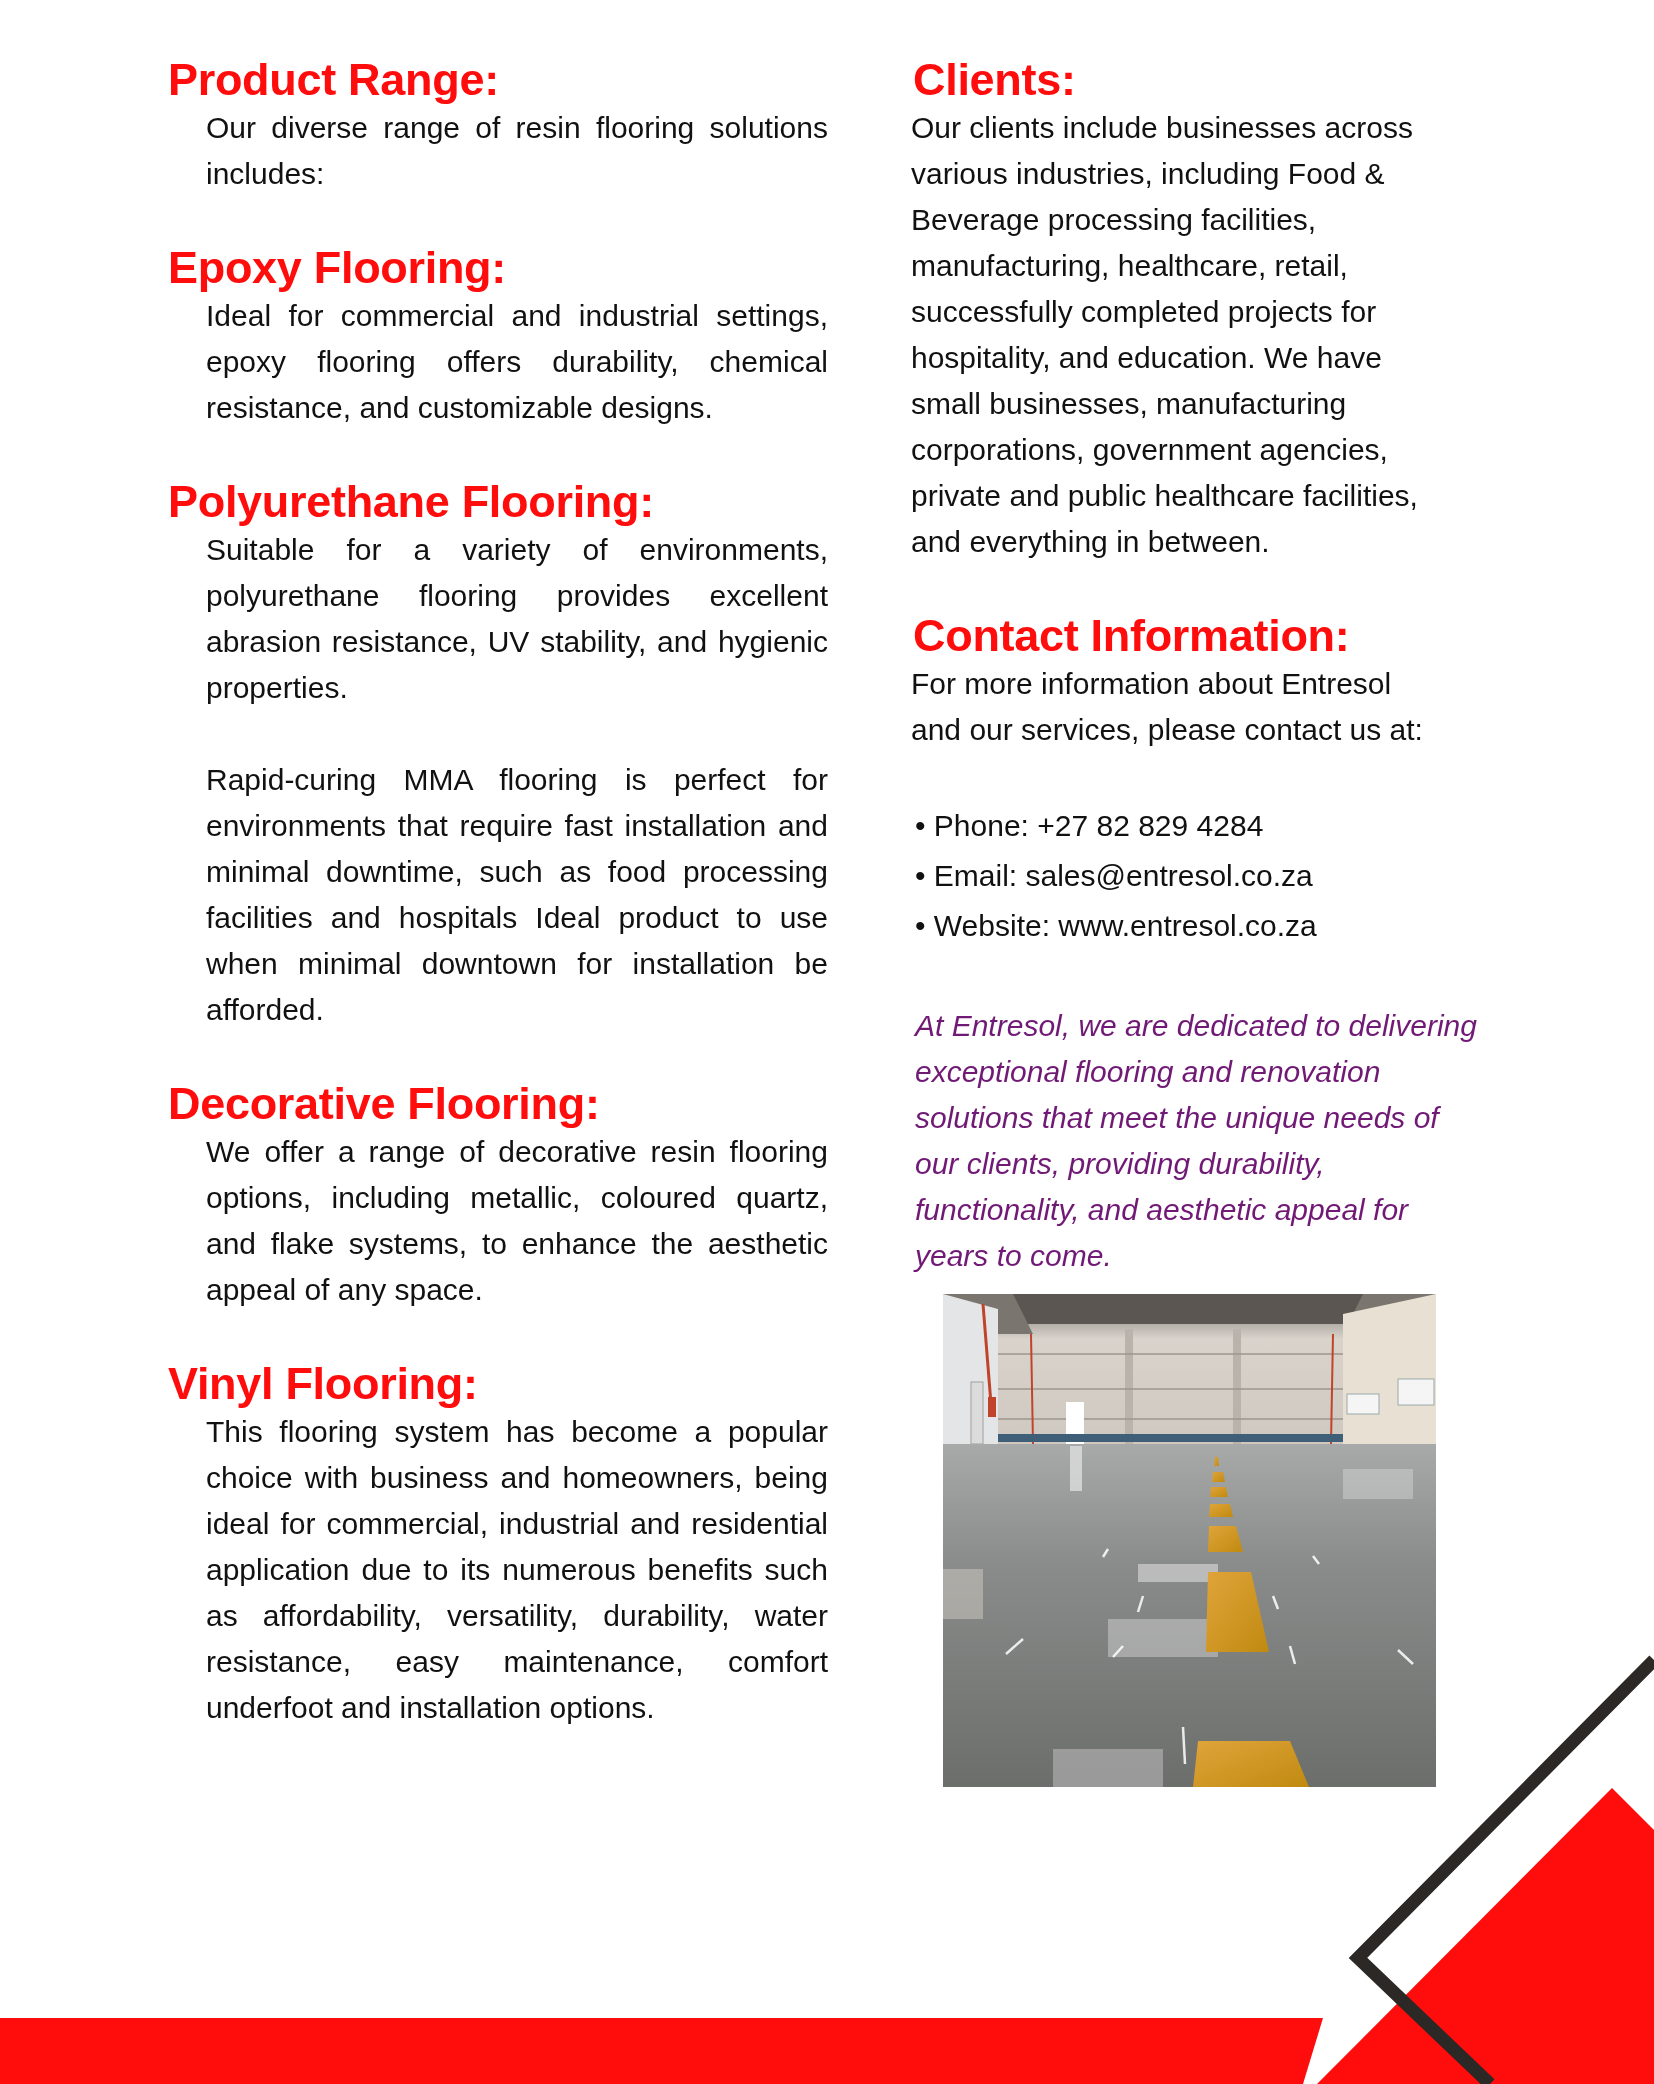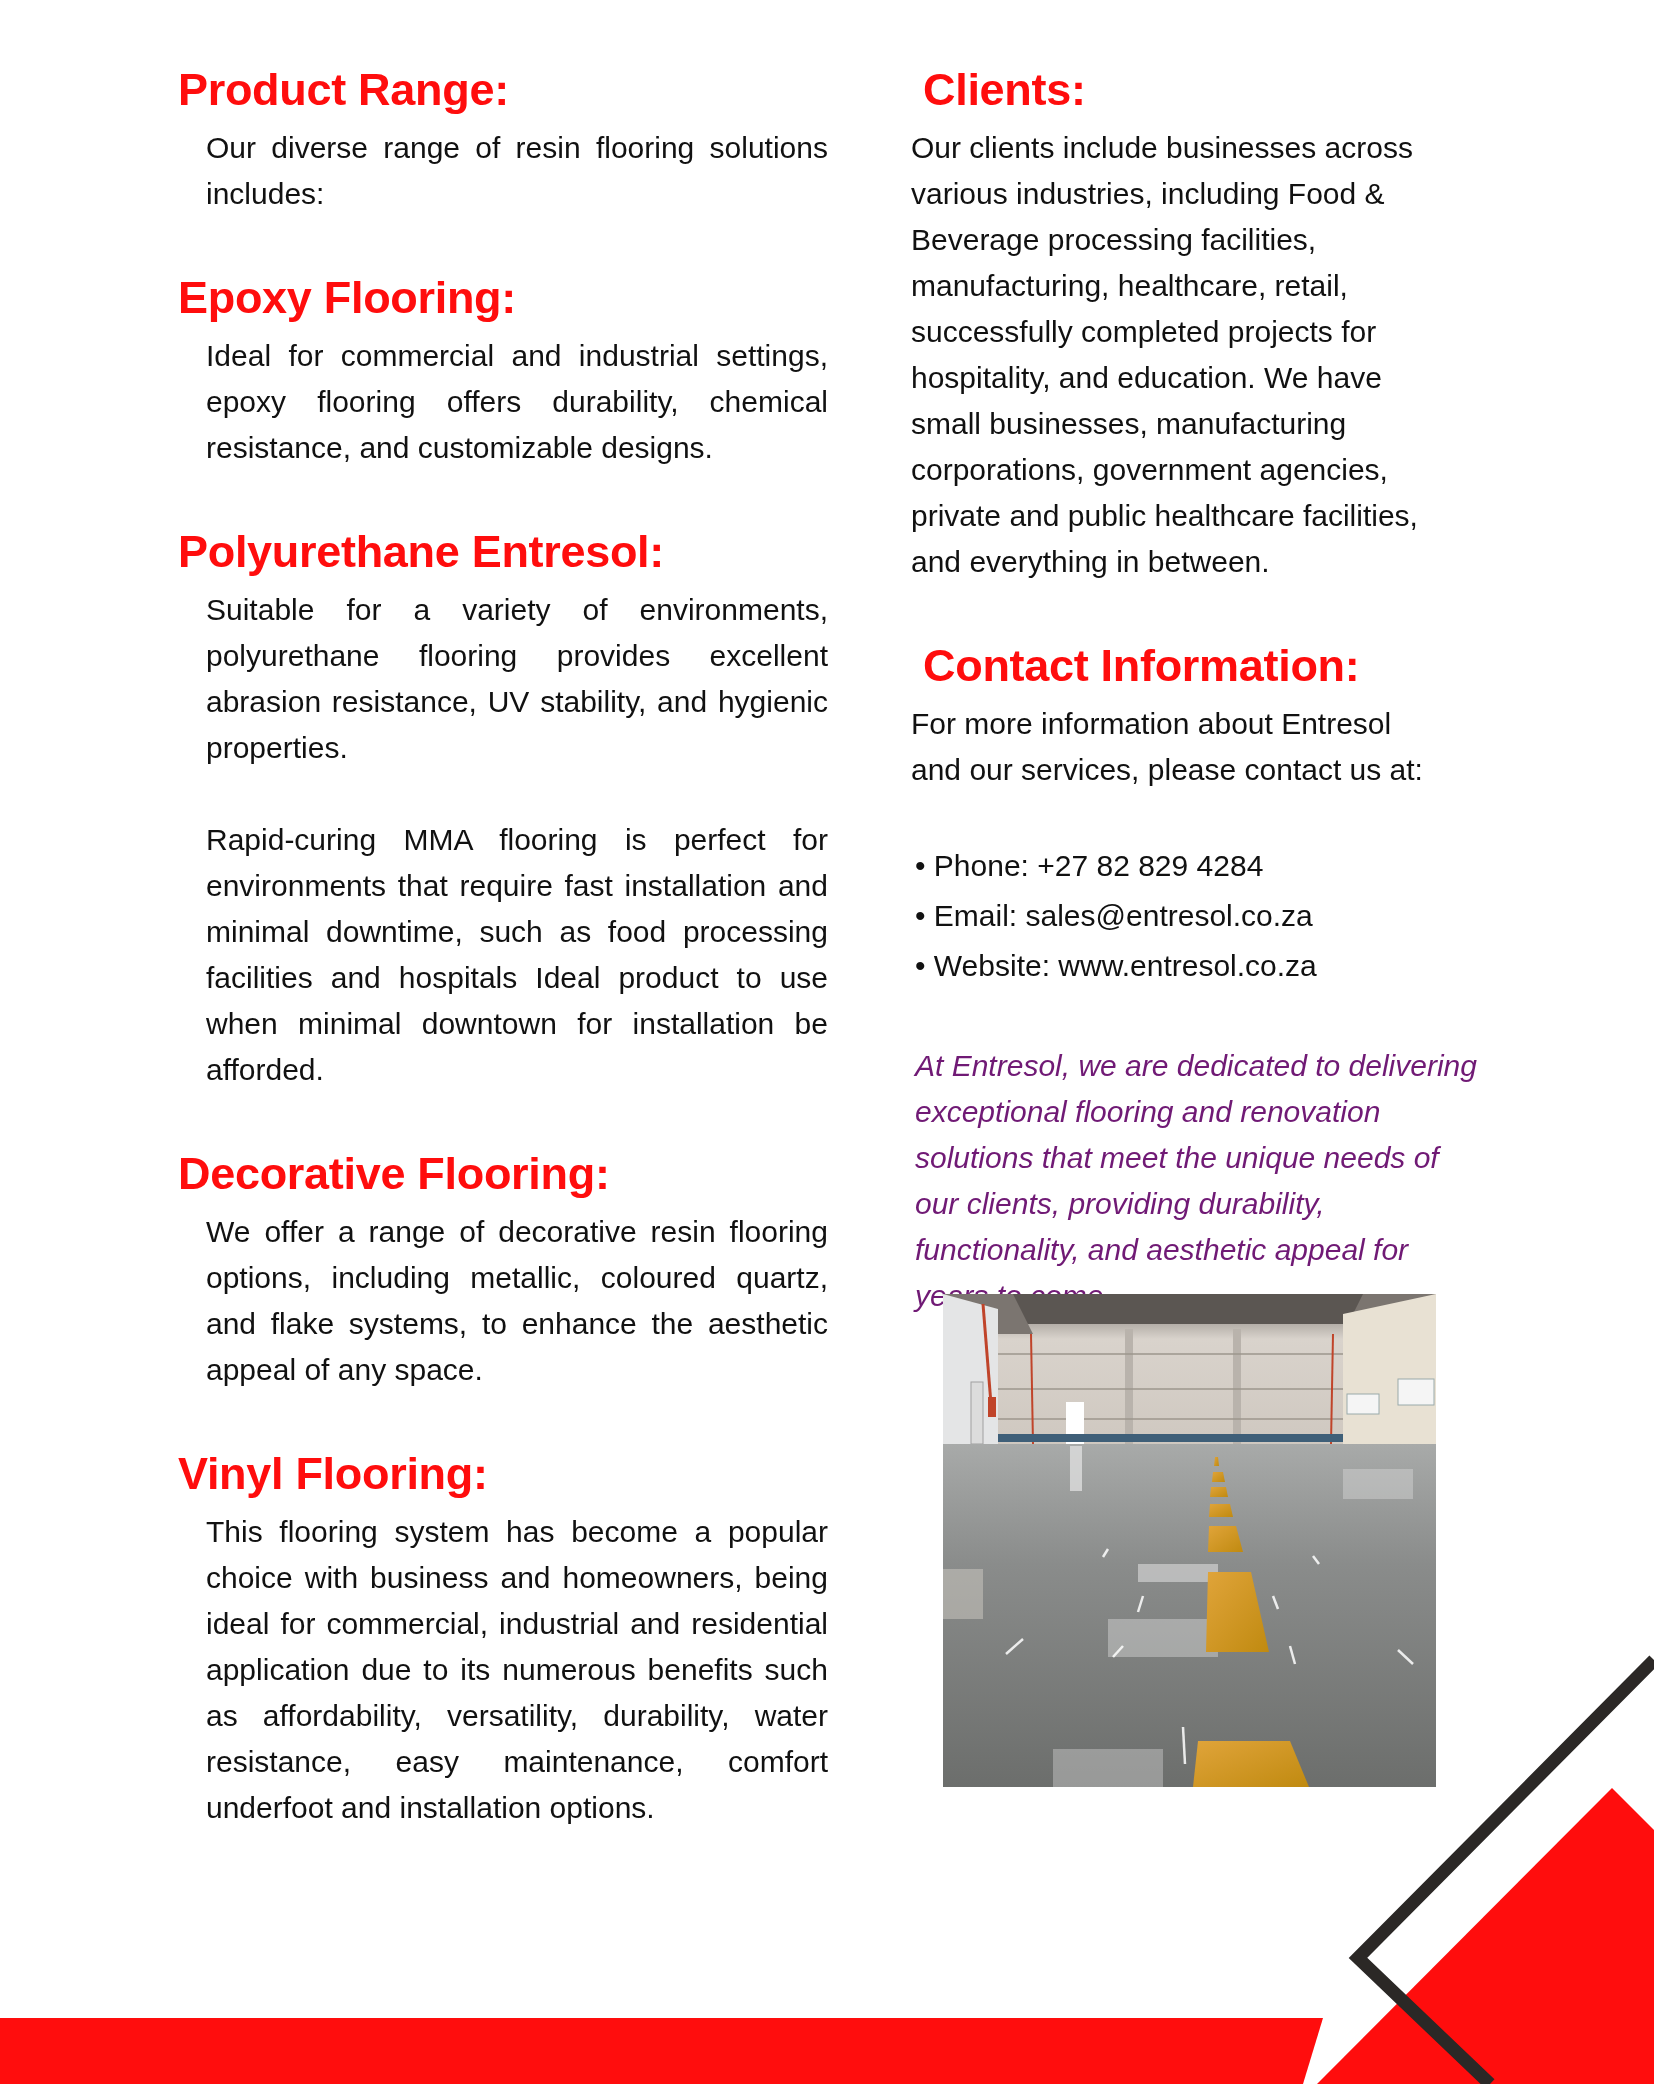--- a/index.html
+++ b/index.html
@@ -2,21 +2,21 @@
 <html><head>
 <meta charset="utf-8">
 <style>
   html, body { margin:0; padding:0; }
   body { width:1654px; height:2084px; position:relative; overflow:hidden; background:#ffffff;
          font-family:"Liberation Sans", sans-serif; color:#111111; }
   .col { position:absolute; top:55px; font-size:30px; line-height:46px; }
   .col-left { left:166px; width:662px; }
   .col-right { left:911px; width:620px; }
   .col-left .para { text-align:justify;margin-left:40px; }
-  .heading { color:#ff0d0d; font-weight:bold; margin:12px; letter-spacing:-0.3px; }
+  .heading { color:#ff0d0d; font-weight:bold; margin:2px; letter-spacing:-0.3px; }
   .col-left .heading.just { text-align:justify; text-align-last:justify; }
   .para { margin:0; }
   .gap { height:46px; }
   .bullets { margin:0; padding:0; list-style:none; }
   .bullets li { margin:4px; }
   .closing { color:#701a75; font-style:italic; margin:4px; }
   .photo { position:absolute; left:943px; top:1294px; width:493px; height:493px; overflow:hidden; }
   .deco { position:absolute; left:0; top:0; width:1654px; height:2084px; pointer-events:none; }
 </style>
 </head>
@@ -27,21 +27,21 @@
     <h2 class="heading">Product Range:</h2>
     <p class="para">Our diverse range of resin flooring solutions includes:</p>
   </section>
   <div class="gap"></div>
   <section>
     <h2 class="heading">Epoxy Flooring:</h2>
     <p class="para">Ideal for commercial and industrial settings, epoxy flooring offers durability, chemical resistance, and customizable designs.</p>
   </section>
   <div class="gap"></div>
   <section>
-    <h2 class="heading">Polyurethane Entresol:</h2>
+    <h2 class="heading">Polyurethane Flooring:</h2>
     <p class="para">Suitable for a variety of environments, polyurethane flooring provides excellent abrasion resistance, UV stability, and hygienic properties.</p>
   </section>
   <div class="gap"></div>
   <section>
     <p class="para">Rapid-curing MMA flooring is perfect for environments that require fast installation and minimal downtime, such as food processing facilities and hospitals Ideal product to use when minimal downtown for installation be afforded.</p>
   </section>
   <div class="gap"></div>
   <section>
     <h2 class="heading">Decorative Flooring:</h2>
     <p class="para">We offer a range of decorative resin flooring options, including metallic, coloured quartz, and flake systems, to enhance the aesthetic appeal of any space.</p>

